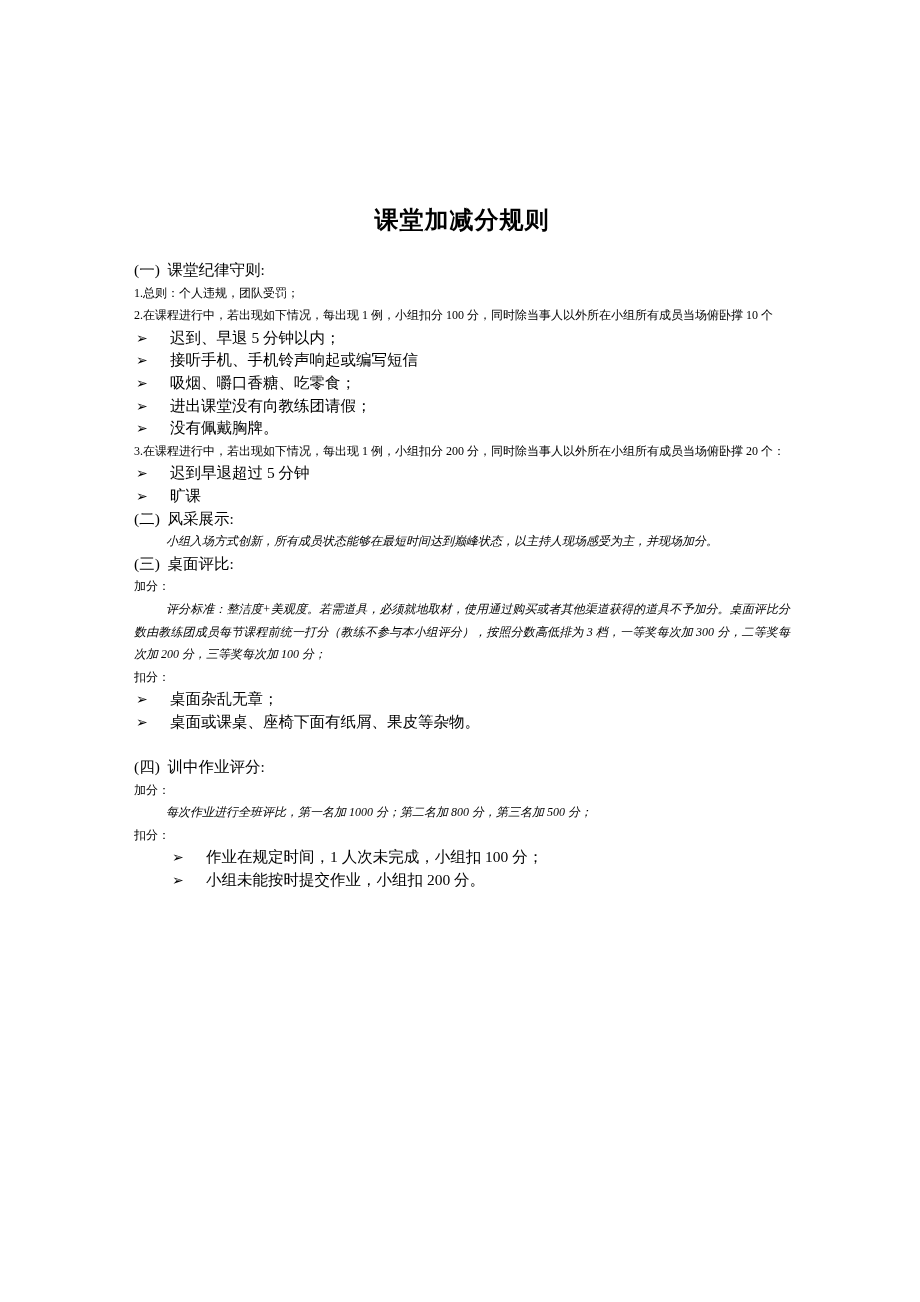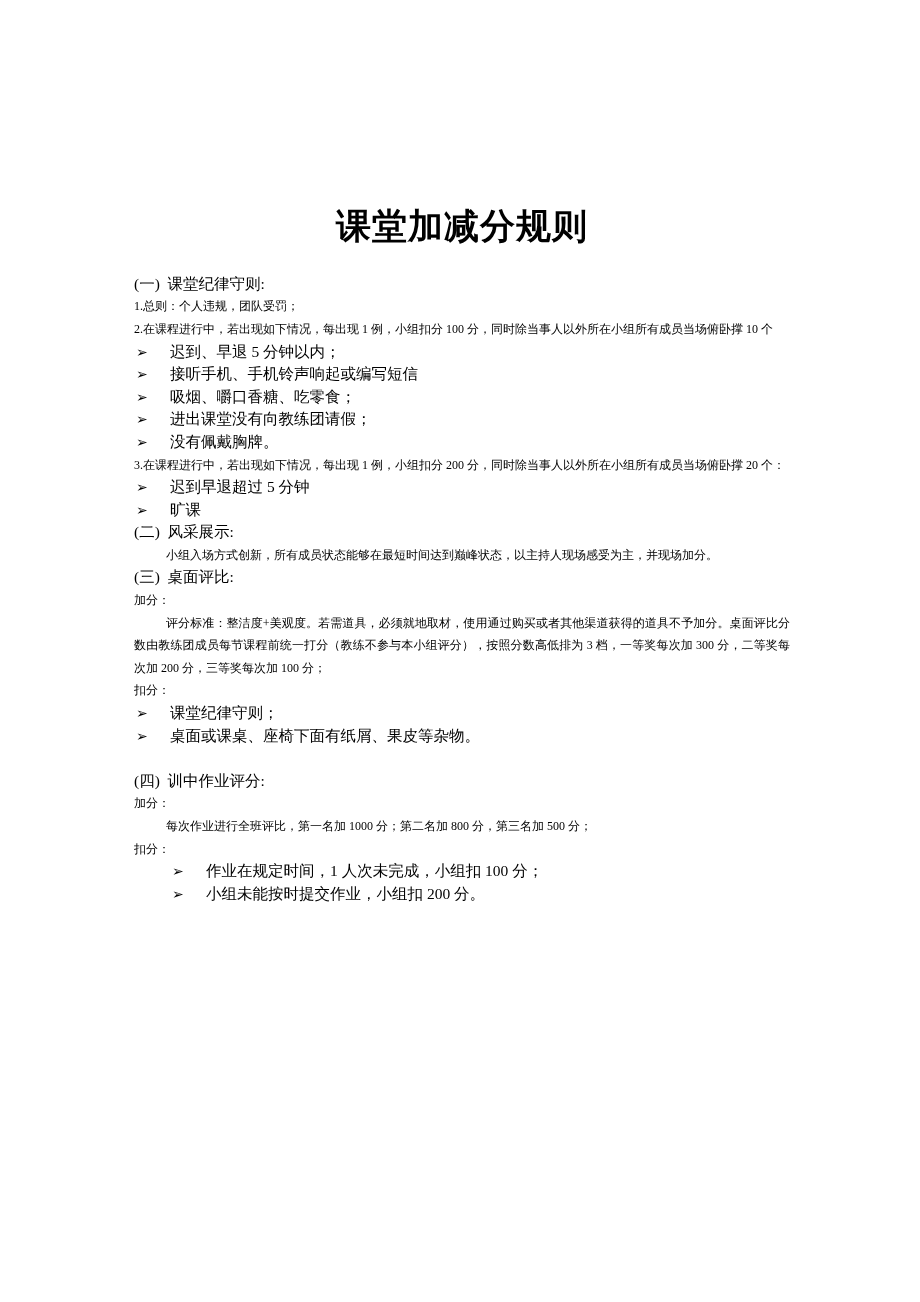--- a/index.html
+++ b/index.html
@@ -22,44 +22,45 @@
     background: #ffffff;
     box-sizing: border-box;
   }
   .doc-body {
     position: absolute;
     left: 134px;
     top: 205px;
     width: 656px;
   }
   .doc-title {
-    font-size: 35px;
+    font-size: 24px;
     font-weight: bold;
     text-align: center;
     line-height: 1.25;
     margin: 0 0 24px 0;
     letter-spacing: 1px;
-    font-family: Liberation Serif, serif;
+    font-family: Liberation Sans, sans-serif;
   }
   .sec-heading {
     font-size: 15.5px;
     font-weight: normal;
     line-height: 22.6px;
     margin: 0;
     white-space: pre;
   }
   .para {
     font-size: 12px;
     line-height: 22.6px;
     margin: 0;
     text-align: justify;
     text-justify: inter-ideograph;
   }
   .para-indent {
     text-indent: 32px;
+    font-style: italic;
   }
   .bullet-list {
     list-style: none;
     margin: 0;
     padding: 0;
   }
   .bullet-item {
     font-size: 15.5px;
     line-height: 22.6px;
     margin: 0;
@@ -140,21 +141,21 @@
     </div>
 
     <div class="section">
       <p class="sec-heading">(三)  桌面评比:</p>
       <p class="para">加分：</p>
       <p class="para para-indent">评分标准：整洁度+美观度。若需道具，必须就地取材，使用通过购买或者其他渠道获得的道具不予加分。桌面评比分数由教练团成员每节课程前统一打分（教练不参与本小组评分），按照分数高低排为 3 档，一等奖每次加 300 分，二等奖每次加 200 分，三等奖每次加 100 分；</p>
       <p class="para">扣分：</p>
       <ul class="bullet-list">
         <li class="bullet-item">
           <span class="bullet-glyph">➢</span>
-          <span>课堂纪律守则；</span>
+          <span>桌面杂乱无章；</span>
         </li>
         <li class="bullet-item">
           <span class="bullet-glyph">➢</span>
           <span>桌面或课桌、座椅下面有纸屑、果皮等杂物。</span>
         </li>
       </ul>
       <div class="spacer-line"></div>
     </div>
 
     <div class="section">

